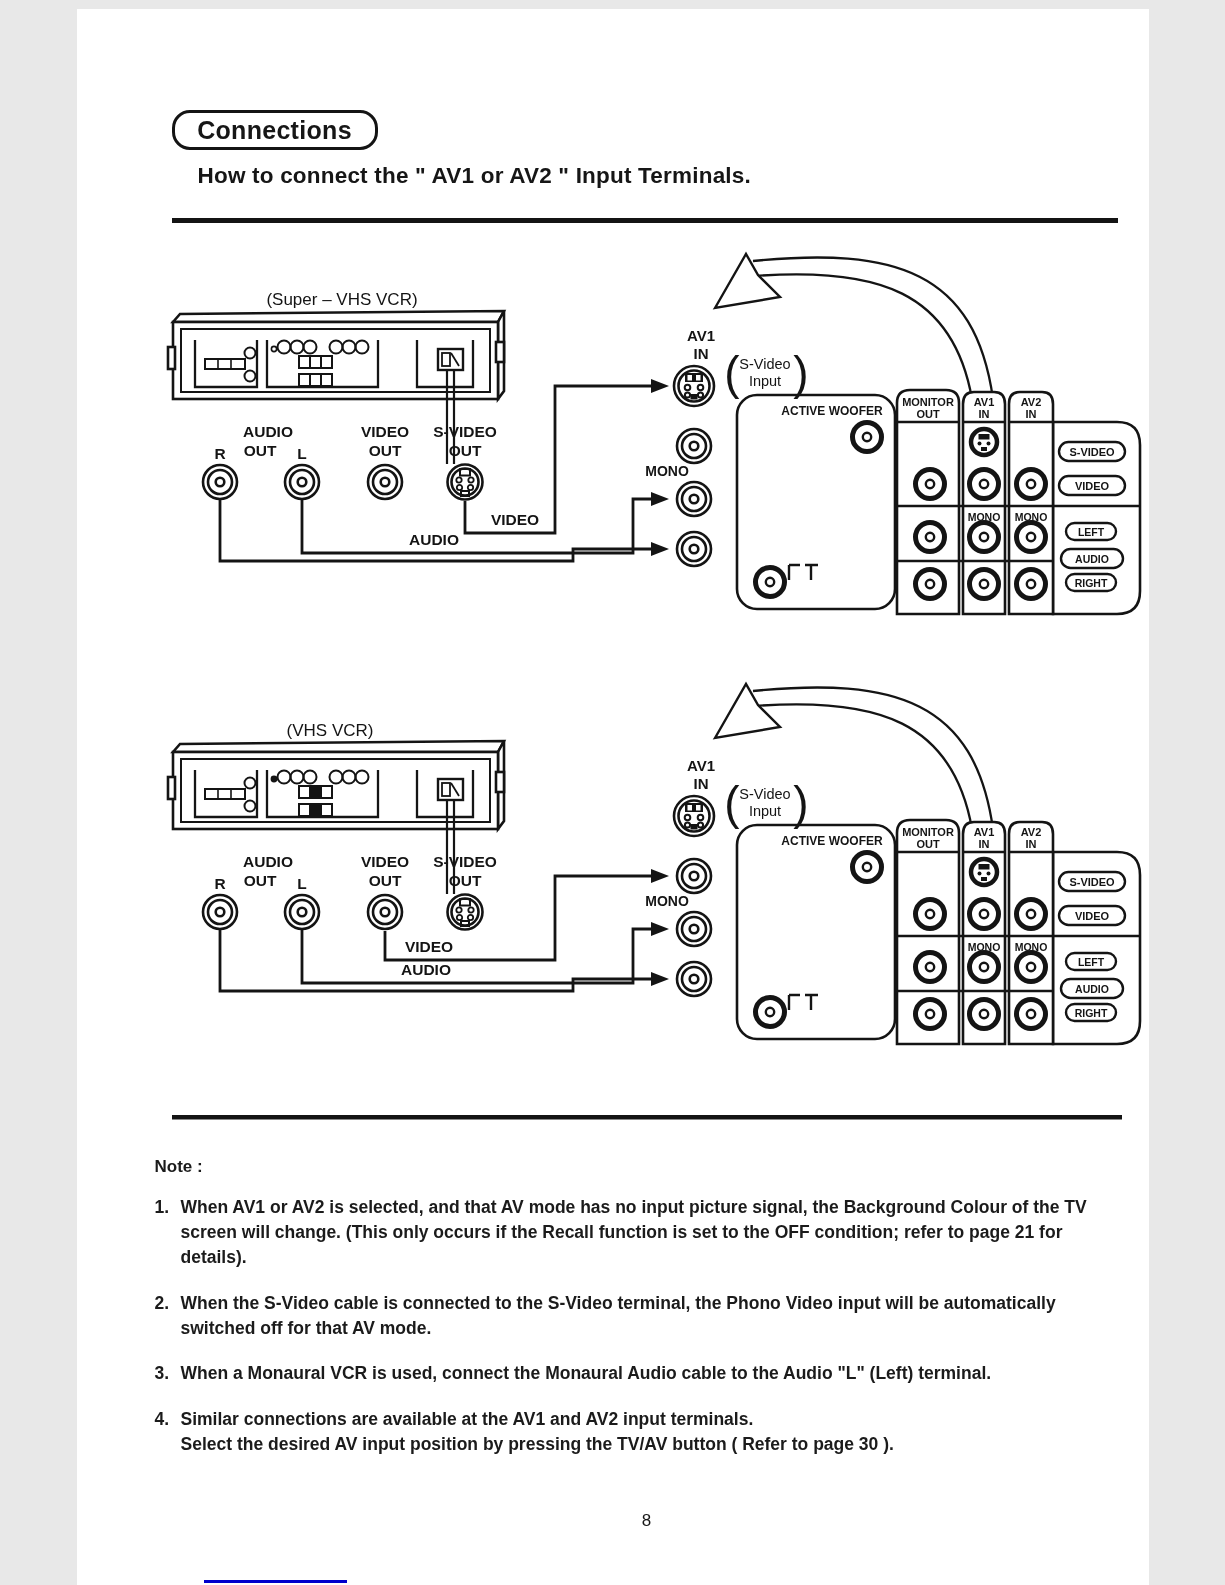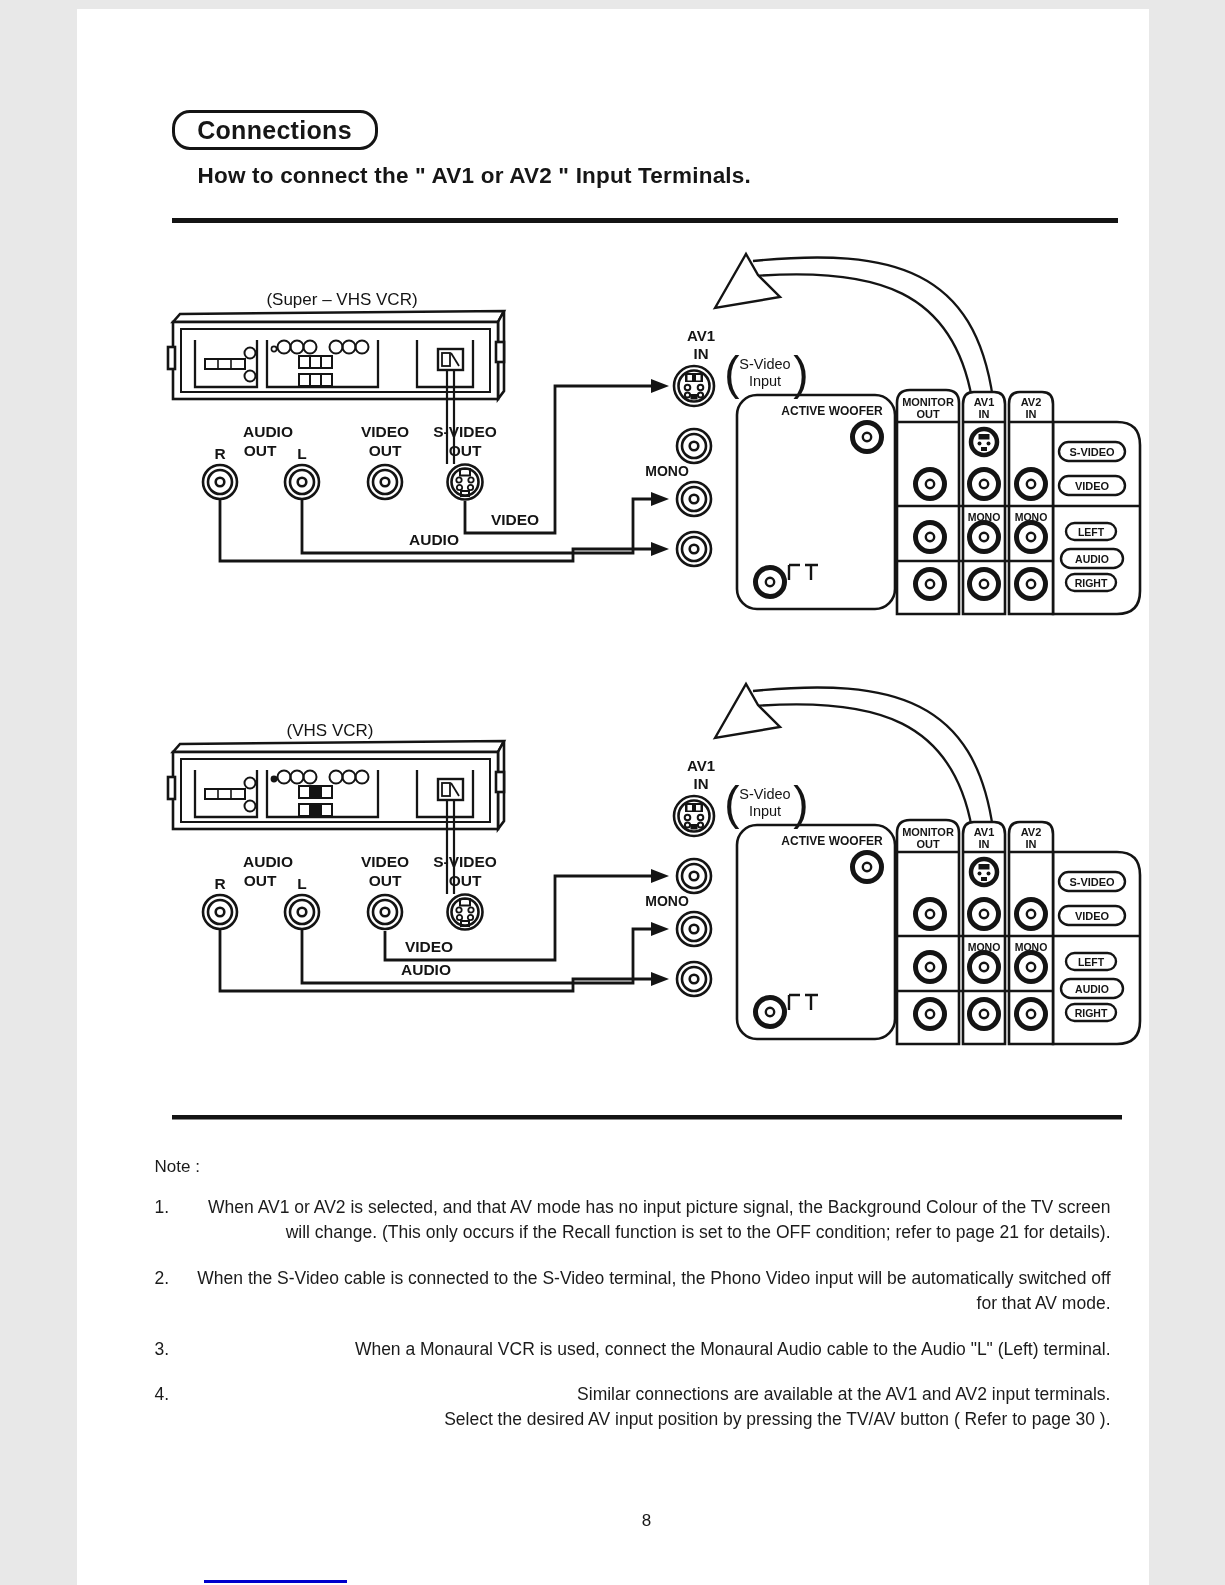--- a/index.html
+++ b/index.html
@@ -26,25 +26,25 @@
   .t14{font-size:14.5px;text-anchor:middle;}
   .t12b{font-size:12px;font-weight:bold;text-anchor:middle;}
   .t11b{font-size:11px;font-weight:bold;text-anchor:middle;}
   .t10b{font-size:10.5px;font-weight:bold;text-anchor:middle;}
   .paren{font-size:46px;font-weight:400;text-anchor:middle;}
   .ln{stroke:#141414;stroke-width:2.8;fill:none;}
   .ln2{stroke:#141414;stroke-width:2.3;fill:none;}
   .shape{stroke:#141414;stroke-width:2.6;fill:#ffffff;}
   .head{fill:#141414;stroke:none;}
   
-  .notes{left:78px;top:1146px;width:990px;font-size:17.5px;color:#1b1b1b;line-height:1.42;}
+  .notes{left:78px;top:1146px;width:990px;font-size:17.5px;color:#1b1b1b;line-height:1.42;font-weight:bold;}
   .notes-heading{font-size:17px;margin-bottom:16px;}
   .note-item{display:flex;margin-bottom:21px;}
   .note-num{width:26px;flex:none;}
-  .note-text{width:930px;white-space:pre-line;text-align:right;}
+  .note-text{width:930px;white-space:pre-line;}
   .page-num{left:540px;top:1502px;width:60px;text-align:center;font-size:17px;}
   .blue-line{left:127px;top:1571px;width:143px;height:3px;background:#0000cc;}
   
   .frag{position:absolute;color:#141414;font-size:15px;}
   .fragb{font-weight:bold;}
   .clip{overflow:hidden;white-space:nowrap;}
   .dash{background:#141414;}
   .cc-frag{border-bottom:2px solid #141414;padding-bottom:18px;font-size:16px;}
 </style>
 </head>

